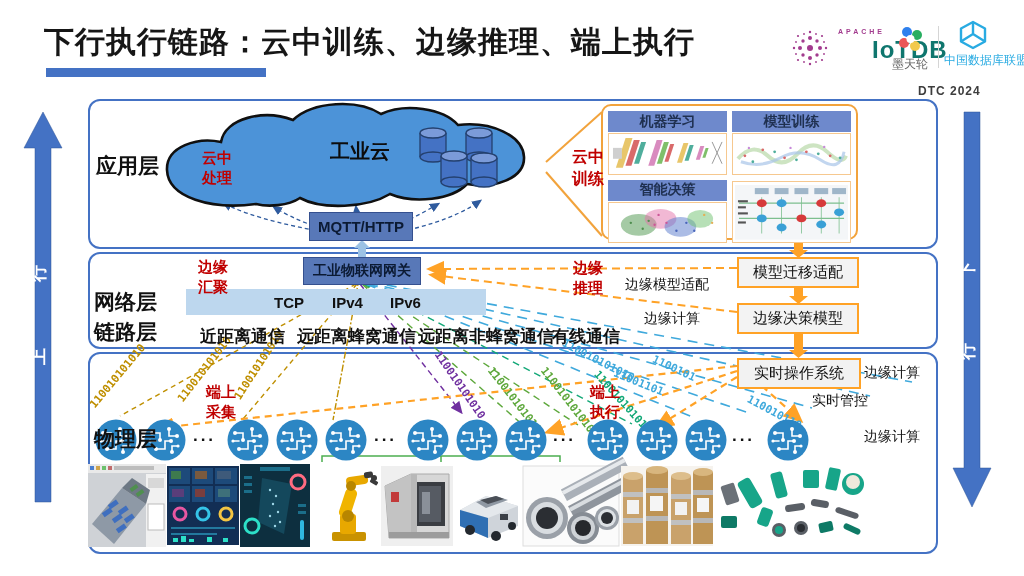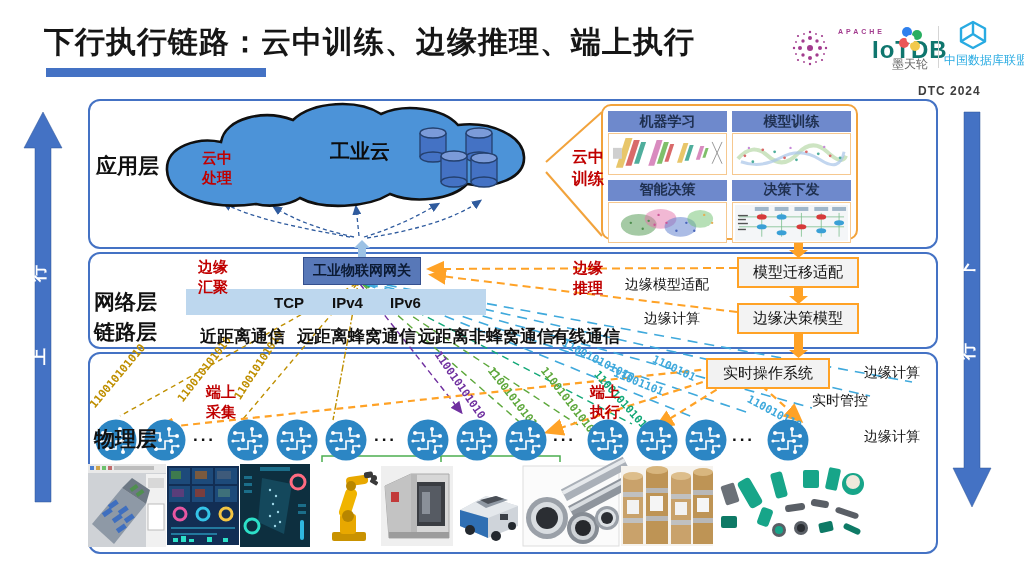--- a/index.html
+++ b/index.html
@@ -181,20 +181,21 @@
             <rect x="57" y="36" width="26" height="24" fill="#4472C4" stroke="none"></rect>
             <line x1="57" y1="36" x2="57" y2="60"></line>
             <line x1="83" y1="36" x2="83" y2="60"></line>
             <ellipse cx="70" cy="60" rx="13" ry="5" fill="#4472C4"></ellipse>
             <ellipse cx="70" cy="36" rx="13" ry="5" fill="#7B9BD9"></ellipse>
           </g>
       </g>
     </svg>
   </div>
 
+  <div class="abs bluebox" style="left:309px;top:212px;width:102px;height:27px;">MQTT/HTTP</div>
 
   <div class="abs red2" style="left:572px;top:146px;font-size:16px;">云中训练</div>
 
   <div class="abs cloudpanel">
     <div class="panelcell">
       <div class="panelhead">机器学习</div>
       <div class="panelimg">
         <svg viewBox="0 0 118 40" preserveAspectRatio="none">
           <g transform="skewX(-18)">
             <rect x="18" y="4" width="7" height="30" fill="#E8C66A"></rect>
@@ -268,21 +269,20 @@
               </g>
             <g fill="#E0A23A">
                 <circle cx="96" cy="12" r="1.2"></circle>
                 <circle cx="104" cy="20" r="1.2"></circle>
               </g>
           </g>
         </svg>
       </div>
     </div>
     <div class="panelcell">
-      <div class="panelhead">决策下发</div>
       <div class="panelimg">
         <svg viewBox="0 0 118 40" preserveAspectRatio="none">
           <rect x="2" y="2" width="114" height="36" fill="#F4F6F8"></rect>
           <g fill="#9fb6c9">
               <rect x="22" y="4" width="14" height="4"></rect>
               <rect x="42" y="4" width="14" height="4"></rect>
               <rect x="62" y="4" width="14" height="4"></rect>
               <rect x="82" y="4" width="14" height="4"></rect>
               <rect x="100" y="4" width="14" height="4"></rect>
             </g>
@@ -323,21 +323,21 @@
   <div class="abs commrow" style="left:297px;top:325px;">远距离蜂窝通信</div>
   <div class="abs commrow" style="left:418px;top:325px;">远距离非蜂窝通信</div>
   <div class="abs commrow" style="left:552px;top:325px;">有线通信</div>
 
   <div class="abs red2" style="left:573px;top:258px;">边缘推理</div>
   <div class="abs smalllbl" style="left:625px;top:276px;">边缘模型适配</div>
   <div class="abs smalllbl" style="left:644px;top:310px;">边缘计算</div>
   <div class="abs orangebox" style="left:737px;top:257px;width:118px;height:27px;">模型迁移适配</div>
   <div class="abs orangebox" style="left:737px;top:303px;width:118px;height:27px;">边缘决策模型</div>
 
-  <div class="abs orangebox" style="left:706px;top:358px;width:120px;height:27px;background:#F2F2F2;">实时操作系统</div>
+  <div class="abs orangebox" style="left:737px;top:358px;width:120px;height:27px;background:#F2F2F2;">实时操作系统</div>
   <div class="abs smalllbl" style="left:864px;top:364px;">边缘计算</div>
   <div class="abs smalllbl" style="left:812px;top:392px;">实时管控</div>
   <div class="abs smalllbl" style="left:864px;top:428px;">边缘计算</div>
   <div class="abs red2" style="left:206px;top:382px;">端上采集</div>
   <div class="abs red2" style="left:570px;top:382px;padding-left:20px;">端上执行</div>
 
   <div class="abs bin bin-gold" style="left:92px;top:400px;transform:rotate(-50deg);">110010101010</div>
   <div class="abs bin bin-gold" style="left:180px;top:394px;transform:rotate(-52deg);">110010101010</div>
   <div class="abs bin bin-gold" style="left:237px;top:392px;transform:rotate(-57deg);">110010101010</div>
   <div class="abs bin bin-purple" style="left:437px;top:346px;transform:rotate(55deg);">110010101010</div>

